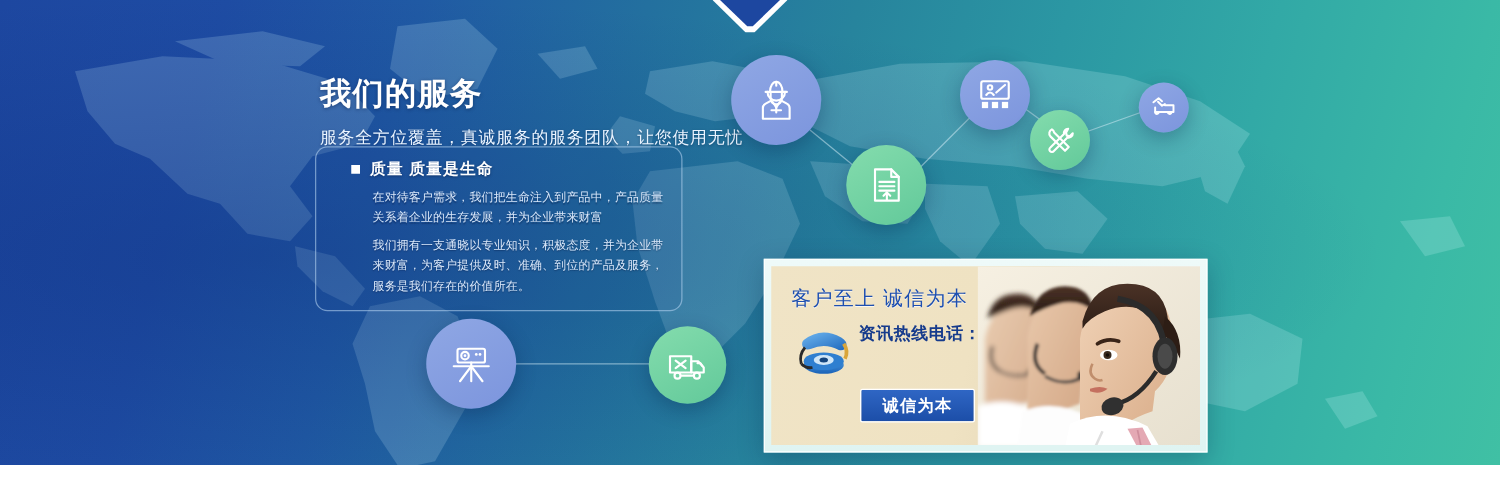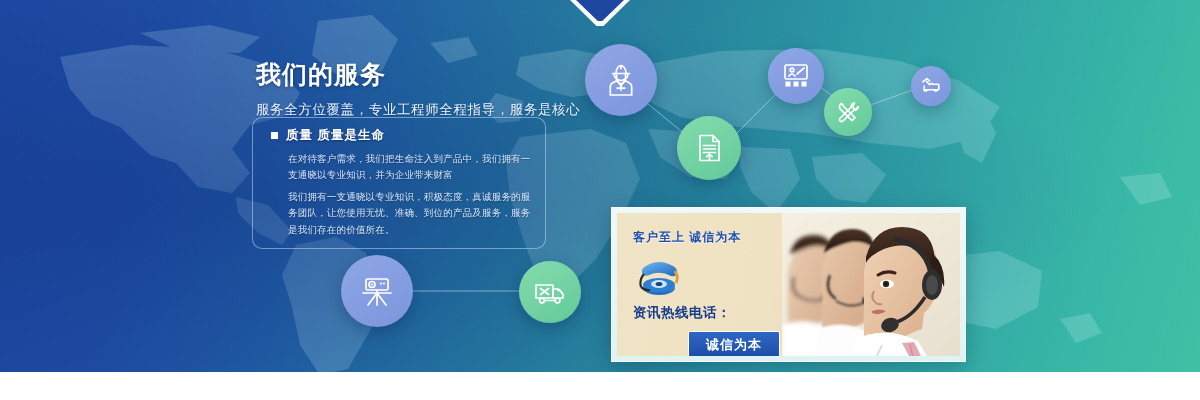--- a/index.html
+++ b/index.html
@@ -51,21 +51,21 @@
     margin-top:10px; color:#eaf4ff; font-size:13.5px; letter-spacing:.6px;
     text-shadow:0 1px 2px rgba(0,20,60,.4);
   }
 
   
   #panel{
     position:absolute; left:252px; top:117px; width:294px; height:132px;
     border:1px solid rgba(190,218,245,.55); border-radius:10px;
     background:rgba(30,70,150,.10);
   }
-  .item{ position:absolute; left:18px; right:14px; }
+  .item{ position:absolute; left:28px; right:14px; }
   .item-1{ top:9px; }
   .item-2{ top:64px; }
   .item-head{
     display:flex; align-items:center; gap:8px;
     color:#ffffff; font-size:12.5px; font-weight:bold; letter-spacing:1px;
     text-shadow:0 1px 2px rgba(0,20,60,.5);
   }
   .sq{ width:7px; height:7px; background:#ffffff; display:inline-block; flex:0 0 auto; }
   .item-body{
     margin-top:7px; margin-left:17px;
@@ -109,24 +109,24 @@
   #card-inner{
     position:relative; width:100%; height:100%; overflow:hidden;
     background:linear-gradient(100deg,#f0e4c6 0%,#efe2c2 46%,#e9dcbc 60%,#efe8dd 72%,#f3efe9 100%);
   }
   #card-photo{
     position:absolute; right:0; top:0; width:178px; height:100%;
     overflow:hidden;
   }
   #card-text{ position:absolute; left:16px; top:16px; }
   #slogan{
-    color:#1e4fb0; font-size:12px; font-weight:bold; letter-spacing:1px;
+    color:#1e4fb0; font-size:16px; font-weight:normal; letter-spacing:1px;
     text-shadow:0 1px 0 rgba(255,255,255,.7);
   }
-  #hotline-row{ display:flex; align-items:flex-start; gap:6px; margin-top:8px;flex-direction:column; }
+  #hotline-row{ display:flex; align-items:flex-start; gap:6px; margin-top:8px; }
   #hotline-label{ color:#163b8c; font-size:13.5px; font-weight:bold; letter-spacing:.5px; }
   #hotline-number{
     color:#e8211f; font-size:17.5px; font-weight:bold; letter-spacing:.4px;
     margin-top:1px;
   }
   #consult-button{
     margin-top:9px; margin-left:55px; width:92px; height:27px;
     background:linear-gradient(#2f66c4,#1c4ea8);
     border:1px solid #ffffff; border-radius:2px;
     color:#ffffff; font-size:13px; font-weight:bold; letter-spacing:1px;
@@ -181,35 +181,35 @@
 
   <div id="vignette"></div>
 
   <svg id="notch" viewBox="0 0 60 26">
     <path d="M0 0 H60 L33.5 26 H26.5 Z" fill="#ffffff"></path>
     <path d="M6 0 H54 L32.2 21 H27.8 Z" fill="#1d47a0"></path>
   </svg>
 
   <div id="headings">
     <div id="title">我们的服务</div>
-    <div id="subtitle">服务全方位覆盖，专业工程师全程指导，服务是核心</div>
+    <div id="subtitle">服务全方位覆盖，真诚服务的服务团队，让您使用无忧</div>
   </div>
 
   <div id="panel">
 
     <div class="item item-1">
       <div class="item-head">
         <span class="sq"></span>
         <span>质量  质量是生命</span>
       </div>
-      <div class="item-body">在对待客户需求，我们把生命注入到产品中，我们拥有一支通晓以专业知识，并为企业带来财富</div>
+      <div class="item-body">在对待客户需求，我们把生命注入到产品中，产品质量关系着企业的生存发展，并为企业带来财富</div>
     </div>
 
     <div class="item item-2">
-      <div class="item-body">我们拥有一支通晓以专业知识，积极态度，真诚服务的服务团队，让您使用无忧、准确、到位的产品及服务，服务是我们存在的价值所在。</div>
+      <div class="item-body">我们拥有一支通晓以专业知识，积极态度，并为企业带来财富，为客户提供及时、准确、到位的产品及服务，服务是我们存在的价值所在。</div>
     </div>
 
   </div>
 
   <div id="nodes">
     <svg id="links" width="1200" height="378" style="position:absolute;inset:0">
       <line x1="648" y1="104" x2="692" y2="140"></line>
       <line x1="728" y1="142" x2="778" y2="92"></line>
       <line x1="816" y1="84" x2="838" y2="100"></line>
       <line x1="862" y1="108" x2="918" y2="88"></line>

